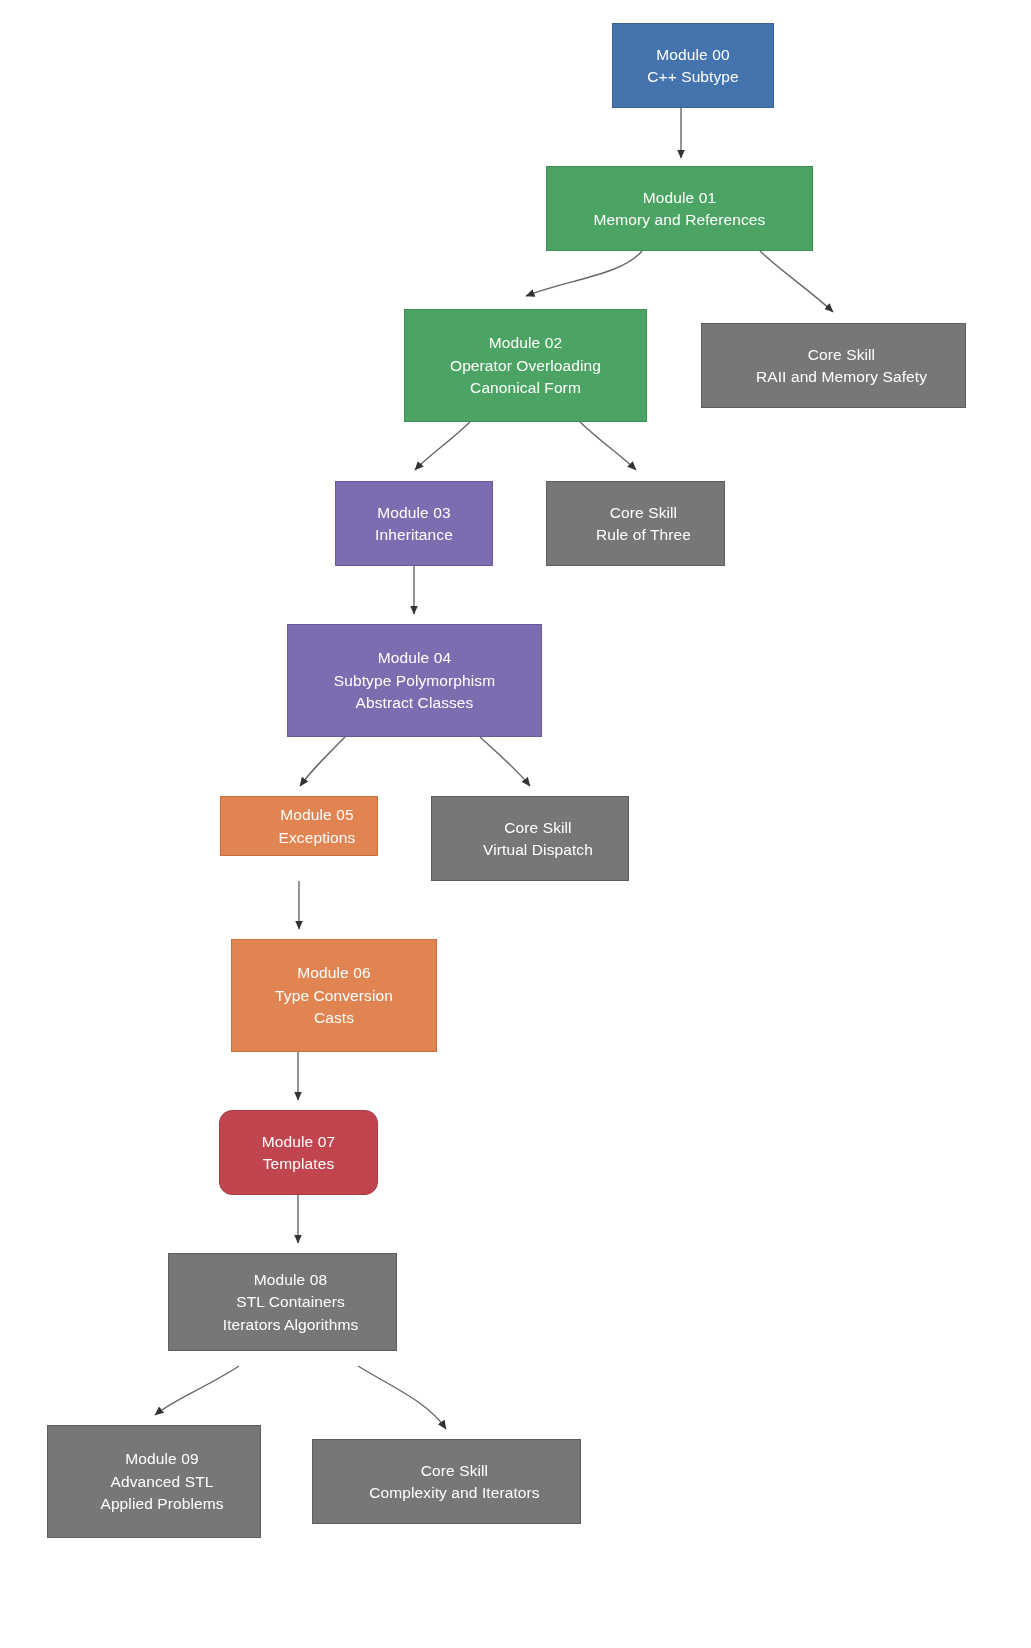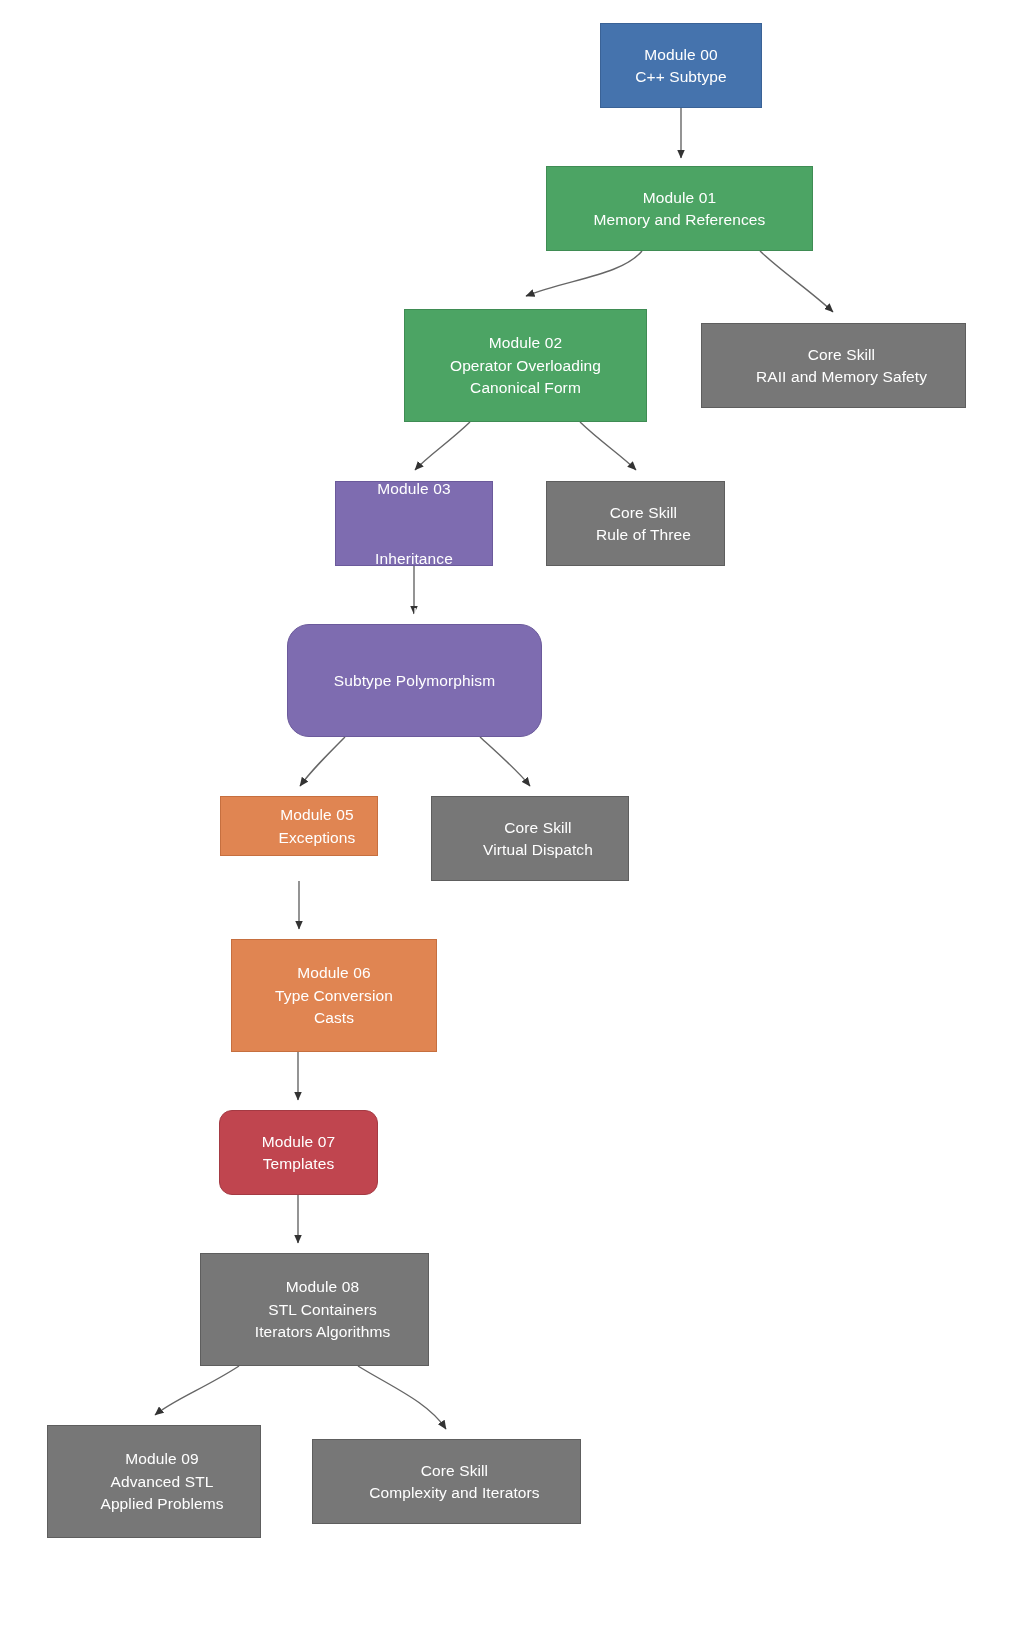--- a/index.html
+++ b/index.html
@@ -46,23 +46,23 @@
     font-size: 15.5px;
     line-height: 1.0;
     text-align: center;
     letter-spacing: 0.1px;
   }
   .node .line {
     display: block;
     padding: 3.5px 0;
     white-space: nowrap;
   }
-  .n-blue   { background: #4573ad; border-color: #3a6296; }
+  .n-blue   { background: #4573ad; border-color: #3a6296; margin-left: 12px; }
   .n-green  { background: #4ca464; border-color: #3f8c54; }
-  .n-purple { background: #7e6cb0; border-color: #6b5a9b; gap: 47px; }
+  .n-purple { background: #7e6cb0; border-color: #6b5a9b; }
   .n-orange { background: #e08552; border-color: #c66f3f; }
   .n-red    { background: #c0454f; border-color: #a43a43; border-radius: 13px; }
   .n-gray   { background: #777777; border-color: #5e5e5e; padding-left: 16px; }
 </style>
 </head>
 <body>
 
 <div id="diagram-root">
 
   <svg id="edge-layer" viewBox="0 0 1031 1648" width="1031" height="1648" xmlns="http://www.w3.org/2000/svg">
@@ -107,21 +107,21 @@
         <span class="line">RAII and Memory Safety</span>
       </div>
       <div class="node n-purple" style="left: 335px; top: 481px; width: 158px; height: 85px;">
         <span class="line">Module 03</span>
         <span class="line">Inheritance</span>
       </div>
       <div class="node n-gray" style="left: 546px; top: 481px; width: 179px; height: 85px;">
         <span class="line">Core Skill</span>
         <span class="line">Rule of Three</span>
       </div>
-      <div class="node n-purple" style="left: 287px; top: 624px; width: 255px; height: 113px; border-radius: 22px;">
+      <div class="node n-purple" style="left: 287px; top: 624px; width: 255px; height: 113px;">
         <span class="line">Module 04</span>
         <span class="line">Subtype Polymorphism</span>
         <span class="line">Abstract Classes</span>
       </div>
       <div class="node n-orange" style="left: 220px; top: 796px; width: 158px; height: 60px; padding-left: 36px;">
         <span class="line">Module 05</span>
         <span class="line">Exceptions</span>
       </div>
       <div class="node n-gray" style="left: 431px; top: 796px; width: 198px; height: 85px;">
         <span class="line">Core Skill</span>
@@ -129,21 +129,21 @@
       </div>
       <div class="node n-orange" style="left: 195px; top: 939px; width: 206px; height: 113px; margin-left: 36px;">
         <span class="line">Module 06</span>
         <span class="line">Type Conversion</span>
         <span class="line">Casts</span>
       </div>
       <div class="node n-red" style="left: 219px; top: 1110px; width: 159px; height: 85px;">
         <span class="line">Module 07</span>
         <span class="line">Templates</span>
       </div>
-      <div class="node n-gray" style="left: 200px; top: 1253px; width: 229px; height: 113px; text-align: right;">
+      <div class="node n-gray" style="left: 168px; top: 1253px; width: 229px; height: 98px; text-align: right;">
         <span class="line">Module 08</span>
         <span class="line">STL Containers</span>
         <span class="line">Iterators Algorithms</span>
       </div>
       <div class="node n-gray" style="left: 47px; top: 1425px; width: 214px; height: 113px;">
         <span class="line">Module 09</span>
         <span class="line">Advanced STL</span>
         <span class="line">Applied Problems</span>
       </div>
       <div class="node n-gray" style="left: 312px; top: 1439px; width: 269px; height: 85px;">

